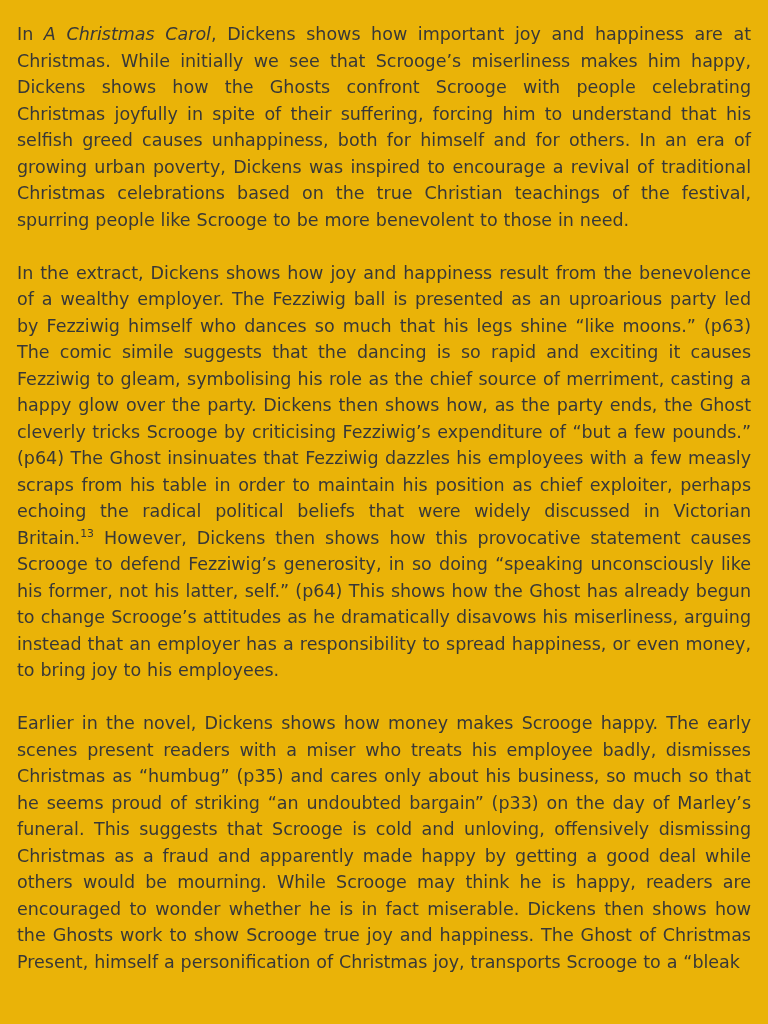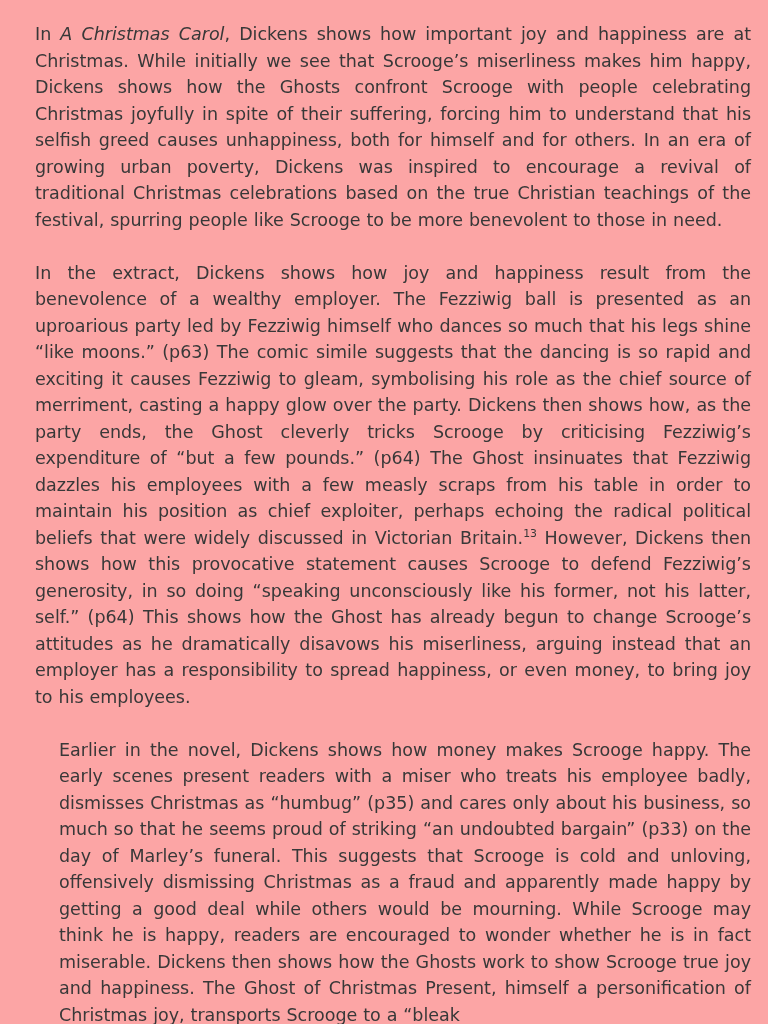--- a/index.html
+++ b/index.html
@@ -9,36 +9,35 @@
   }
   body {
     width: 768px;
     height: 1024px;
     overflow: hidden;
   }
   .page {
     box-sizing: border-box;
     width: 768px;
     height: 1024px;
-    padding: 21px 17px 0 35px;
-    background: #fca5a5;
+    padding: 21px 17px 0 17px;
+    background: #eab308;
   }
   .essay p.para {
     margin: 0 0 26.5px 0;
     font-family: "DejaVu Sans", "Liberation Sans", sans-serif;
     font-size: 17.5px;
     line-height: 26.5px;
     color: #383838;
     text-align: justify;
     text-justify: inter-word;
     word-spacing: 0.02em;
   }
   .essay p.para:last-child {
     margin-bottom: 0;
-    margin-left: 24px;
   }
   .essay em {
     font-style: italic;
   }
   .essay sup {
     font-size: 0.62em;
     line-height: 0;
     vertical-align: super;
   }
 </style>

